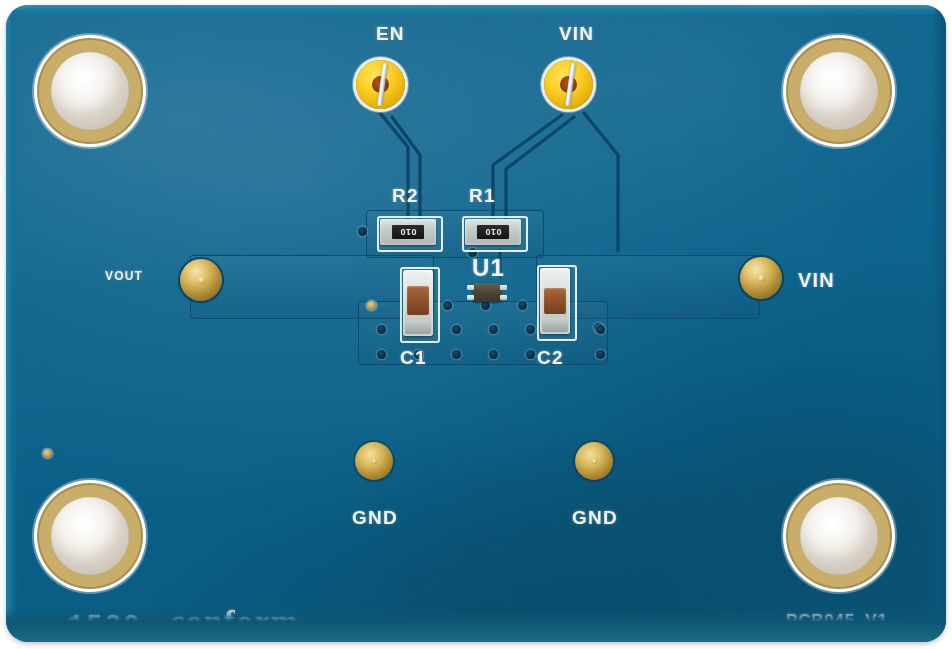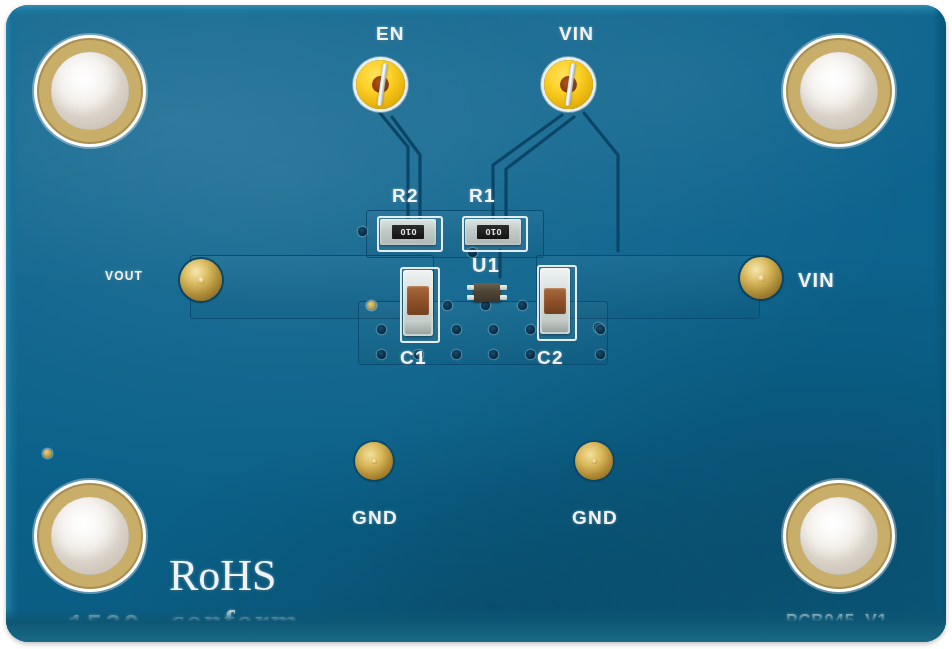--- a/index.html
+++ b/index.html
@@ -236,25 +236,24 @@
     <span class="silk" style="left:553px;top:18px;font-size:19px;">VIN</span>
 
     <span class="silk" style="left:99px;top:264px;font-size:12px;">VOUT</span>
     <span class="silk" style="left:792px;top:264px;font-size:20px;">VIN</span>
 
     <span class="silk" style="left:346px;top:502px;font-size:19px;">GND</span>
     <span class="silk" style="left:566px;top:502px;font-size:19px;">GND</span>
 
     <span class="silk" style="left:386px;top:180px;font-size:19px;">R2</span>
     <span class="silk" style="left:463px;top:180px;font-size:19px;">R1</span>
-    <span class="silk" style="left:466px;top:249px;font-size:20px;">U1</span>
+    <span class="silk" style="left:466px;top:249px;font-size:24px;">U1</span>
     <span class="silk" style="left:394px;top:342px;font-size:19px;">C1</span>
     <span class="silk" style="left:531px;top:342px;font-size:19px;">C2</span>
 
-    <span class="silk serif" style="left:163px;top:545px;font-size:44px;font-weight:400;">RoHS</span>
     <span class="silk serif" style="left:164px;top:598px;font-size:32px;font-weight:700;letter-spacing:2px;">conform</span>
 
     <span class="silk stencil" style="left:62px;top:605px;font-size:26px;">1539</span>
 
     <span class="silk" style="left:780px;top:606px;font-size:17px;letter-spacing:.8px;">PCB045_V1</span>
 
     <div class="edge-top"></div>
     <div class="edge-left"></div>
     <div class="edge-right"></div>
     <div class="edge-bottom"></div>

